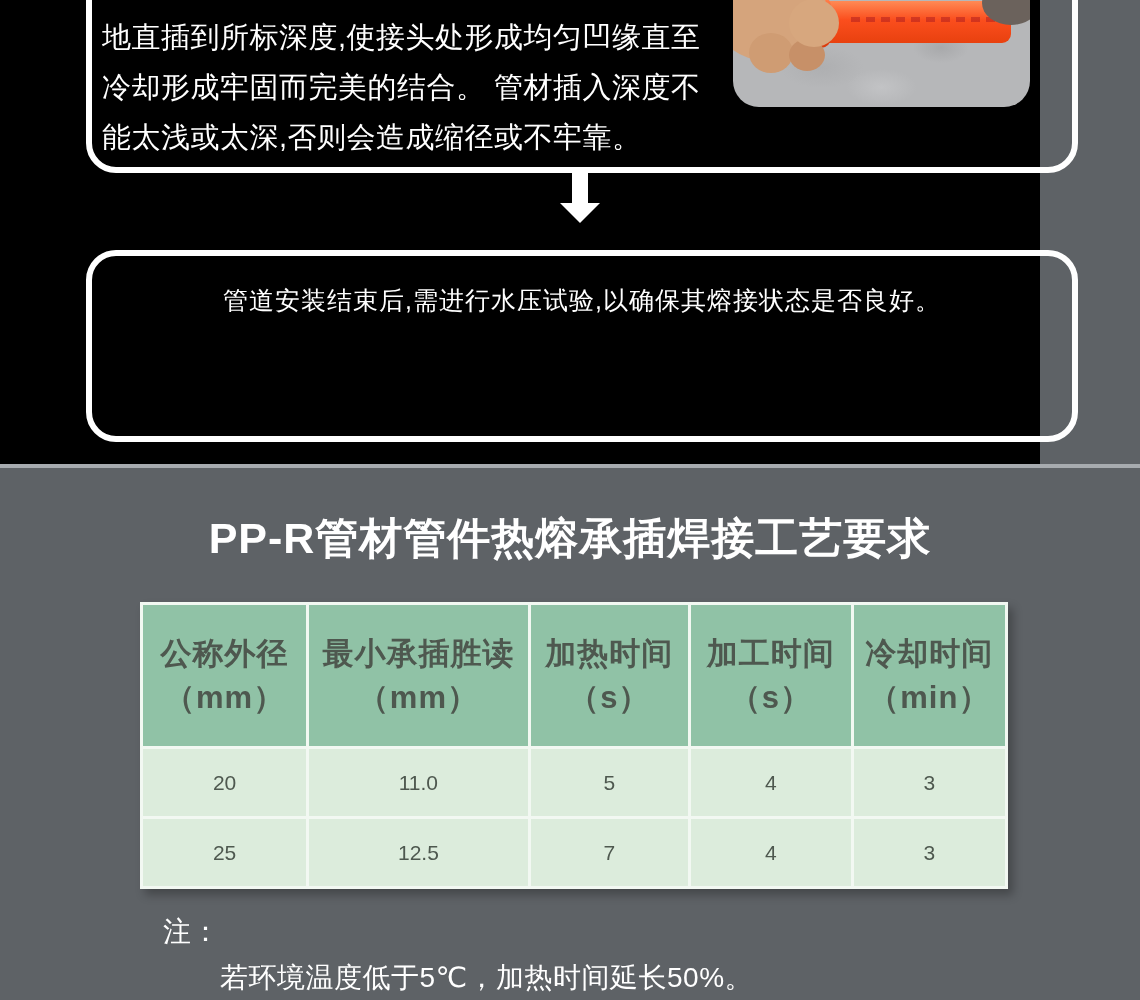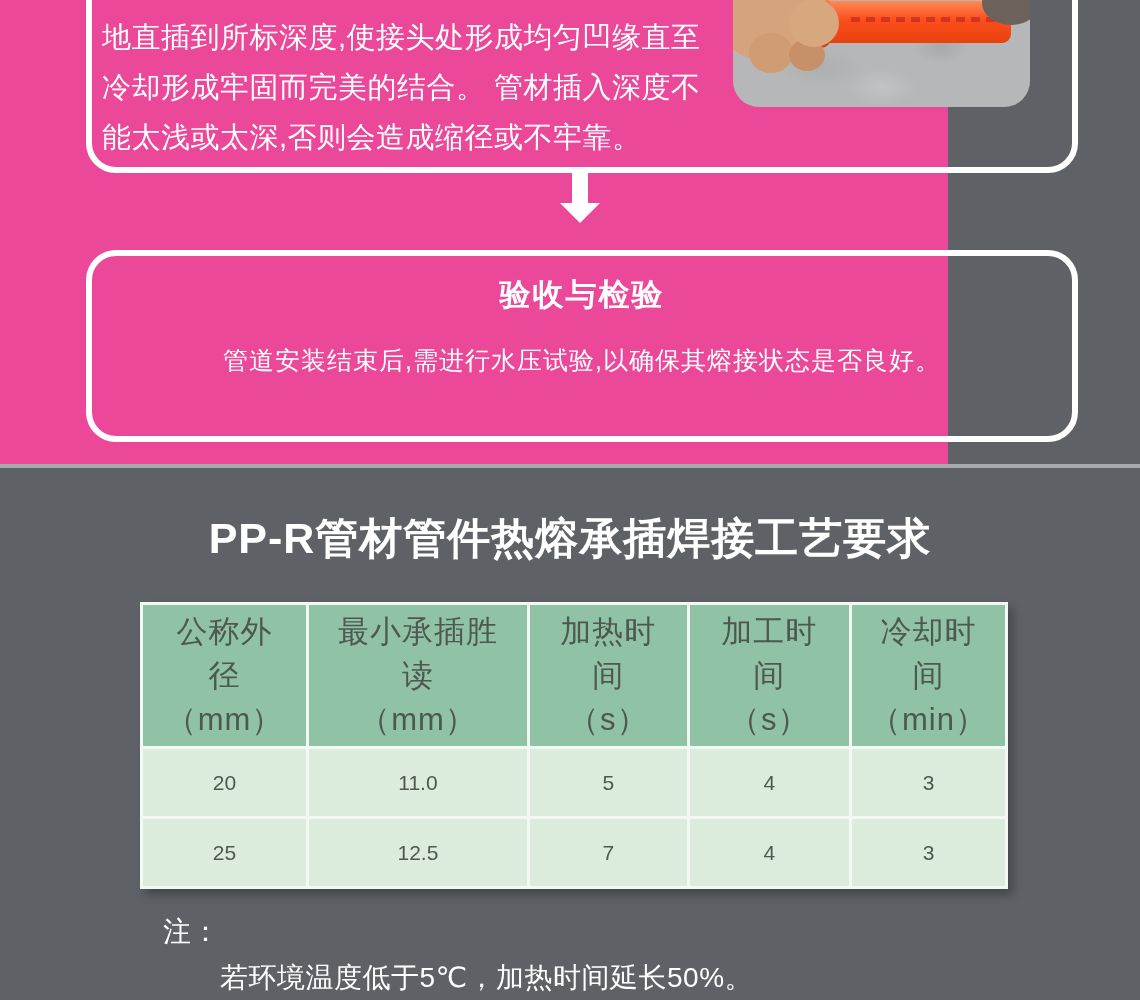--- a/index.html
+++ b/index.html
@@ -3,21 +3,21 @@
 <meta charset="utf-8">
 <style>
   * { margin:0; padding:0; box-sizing:border-box; }
   html,body { background:#5e6266; }
   .page {
     position:relative; width:1140px; height:1000px; overflow:hidden;
     font-family:"Liberation Sans","DejaVu Sans",sans-serif;
     background:#5e6266;
   }
   
-  .top-section { position:absolute; left:0; top:0; width:948px; height:466px; background:#ec4899; }
+  .top-section { position:absolute; left:0; top:0; width:1040px; height:466px; background:#000000; }
   .card {
     position:absolute; left:86px; width:992px;
     border:6px solid #ffffff; border-radius:30px; background:transparent;
   }
   .card-instruction { top:-70px; height:243px; }
   .instr-inner { position:absolute; left:10px; top:76px; width:640px; }
   .instr-line { color:#ffffff; font-size:29px; line-height:50px; letter-spacing:0.5px; white-space:nowrap; }
   
   .photo {
     position:absolute; right:42px; bottom:60px; width:297px; height:132px;
@@ -52,23 +52,23 @@
   .section-divider { position:absolute; left:0; top:464px; width:1140px; height:4px; background:#a7abaf; }
   
   .table-section { position:absolute; left:0; top:468px; width:1140px; height:478px; background:#5e6266; }
   .table-title { margin-top:42px; text-align:center; color:#ffffff; font-size:43px; font-weight:bold; letter-spacing:1px; }
   table.spec {
     margin:34px 0 0 140px; width:868px;
     border-collapse:separate; border-spacing:3px;
     background:#f2f8f2; box-shadow:5px 6px 9px rgba(0,0,0,0.28);
   }
   table.spec th {
-    background:#90c2a6; color:#4e584f; font-weight:normal;
+    background:#90c2a6; color:#4e584f; font-weight:bold;
     height:141px; font-size:31px; line-height:44px; letter-spacing:1px;
-    vertical-align:middle; padding:0 18px;margin-left:36px;
+    vertical-align:middle; padding:0 4px;margin-left:36px;
   }
   table.spec td {
     background:#dcecdc; color:#4e584f; text-align:center;
     height:67px; font-size:21px;
   }
   .note { margin:20px 0 0 163px; display:flex; color:#ffffff; font-size:28px; line-height:46px; letter-spacing:0.5px; }
   .note-label { flex:0 0 auto; }
   .note-body { flex:0 0 auto; }
 </style>
 </head>
@@ -95,21 +95,20 @@
         <div class="fingers-dark"></div>
       </div>
     </div>
 
     <div class="arrow">
       <div class="arrow-stem"></div>
       <div class="arrow-head"></div>
     </div>
 
     <div class="card card-inspection">
-      <div class="inspection-title">验收与检验</div>
       <div class="inspection-body">管道安装结束后,需进行水压试验,以确保其熔接状态是否良好。</div>
     </div>
 
   </section>
 
   <div class="section-divider"></div>
 
   <section class="table-section">
 
     <div class="table-title">PP-R管材管件热熔承插焊接工艺要求</div>

